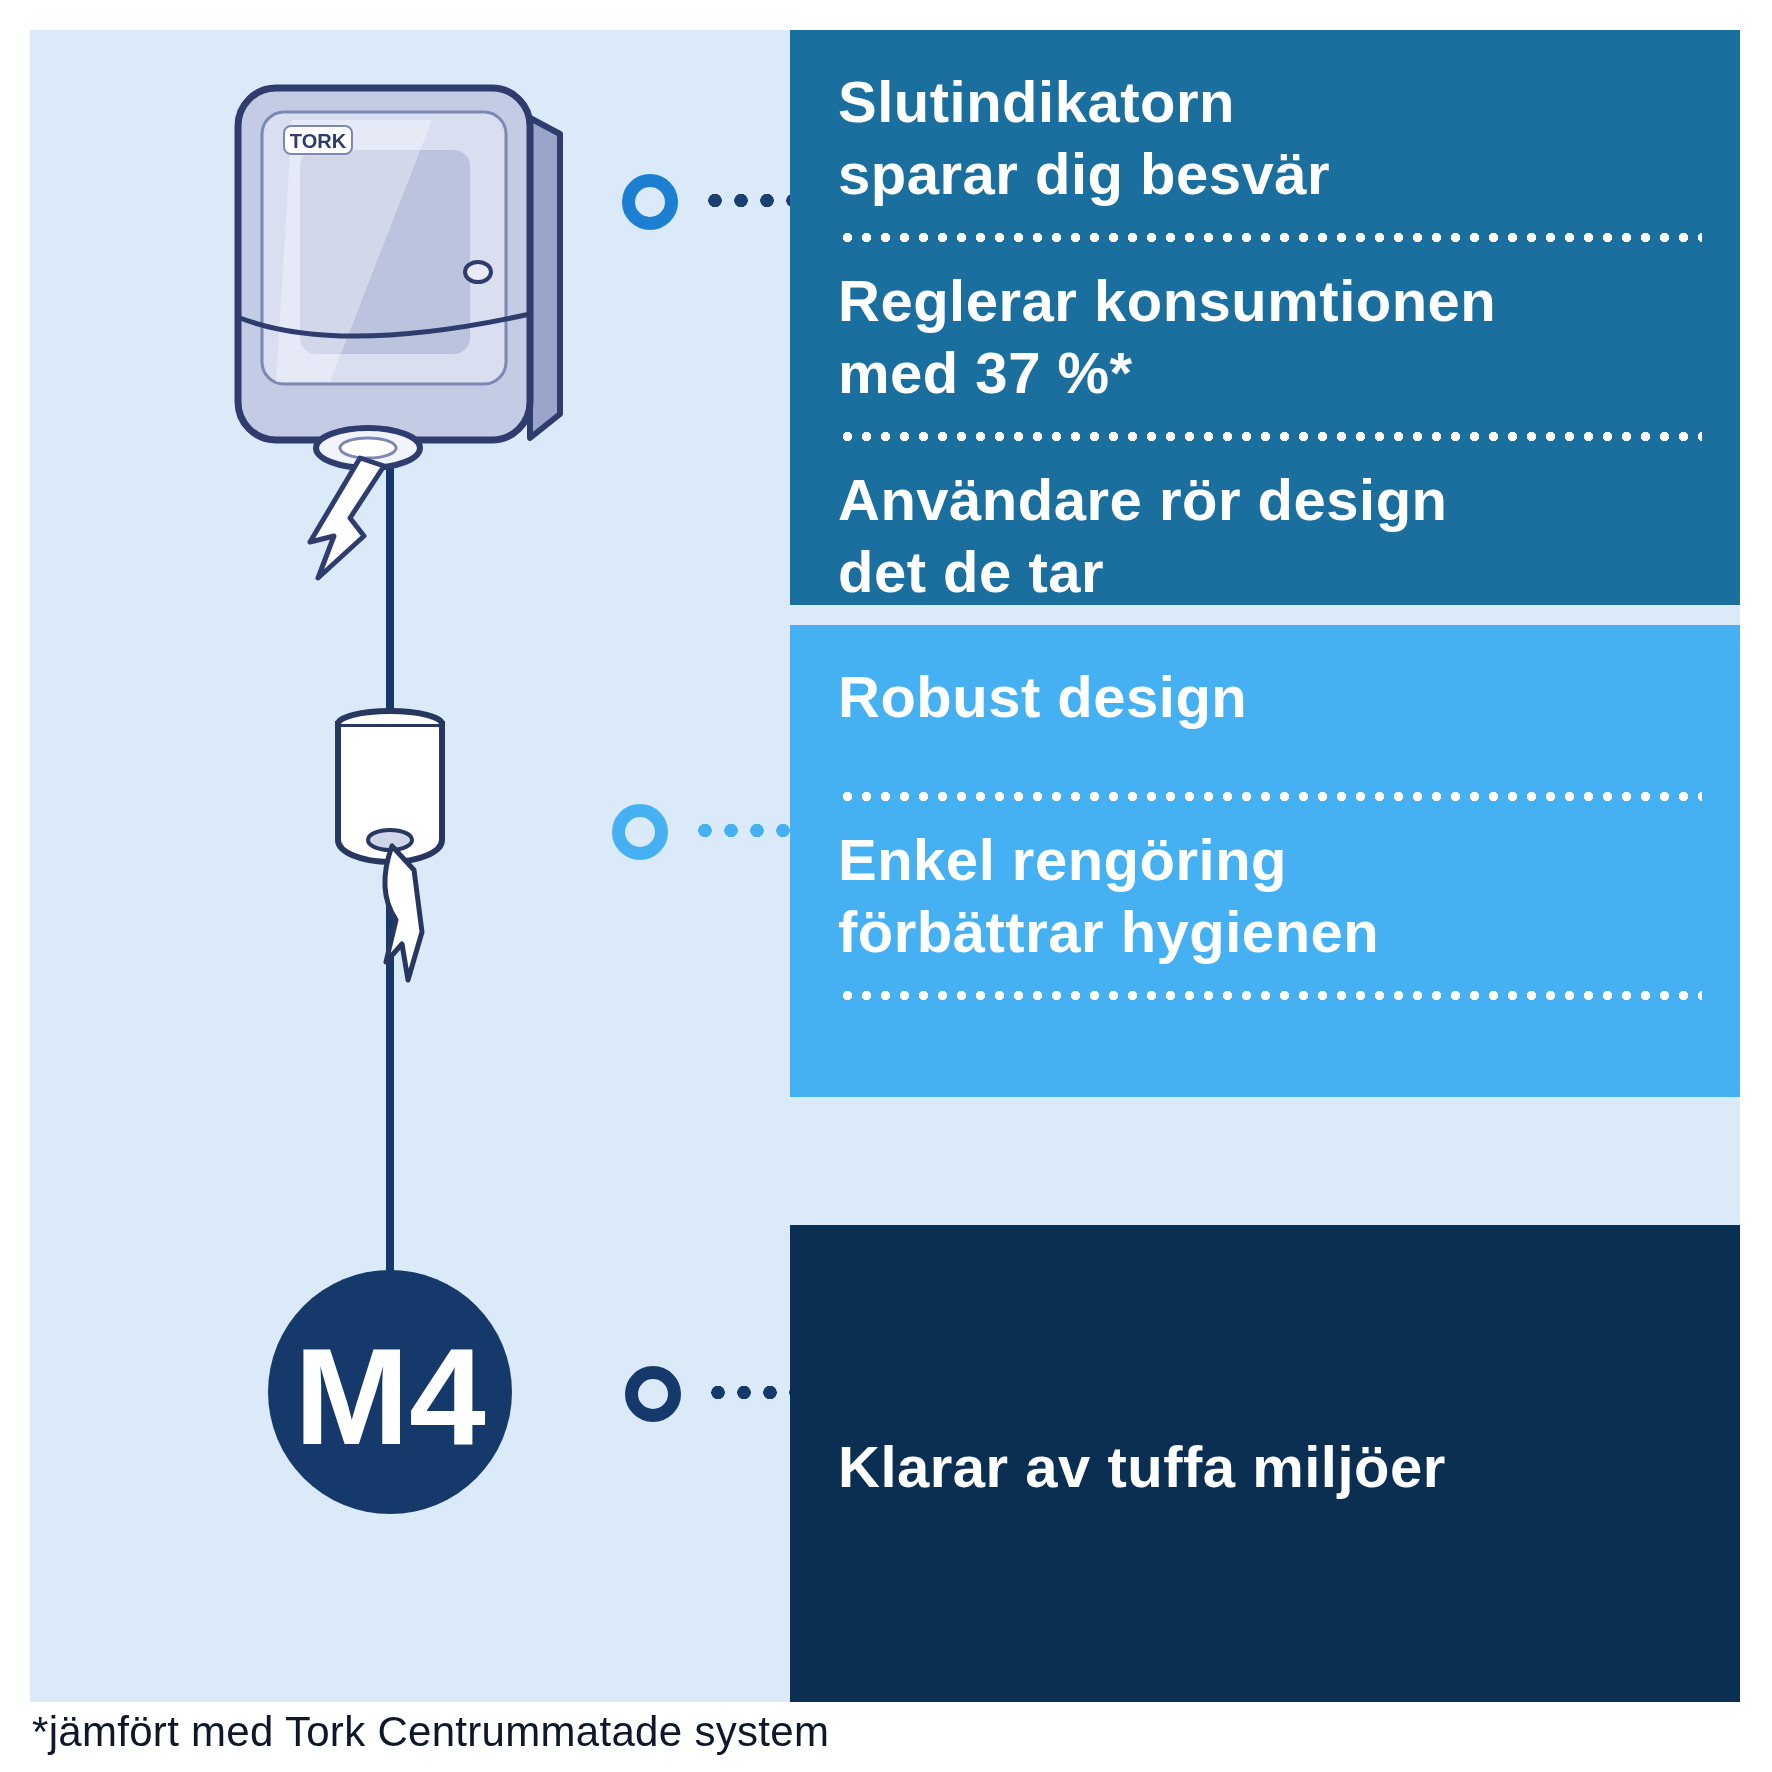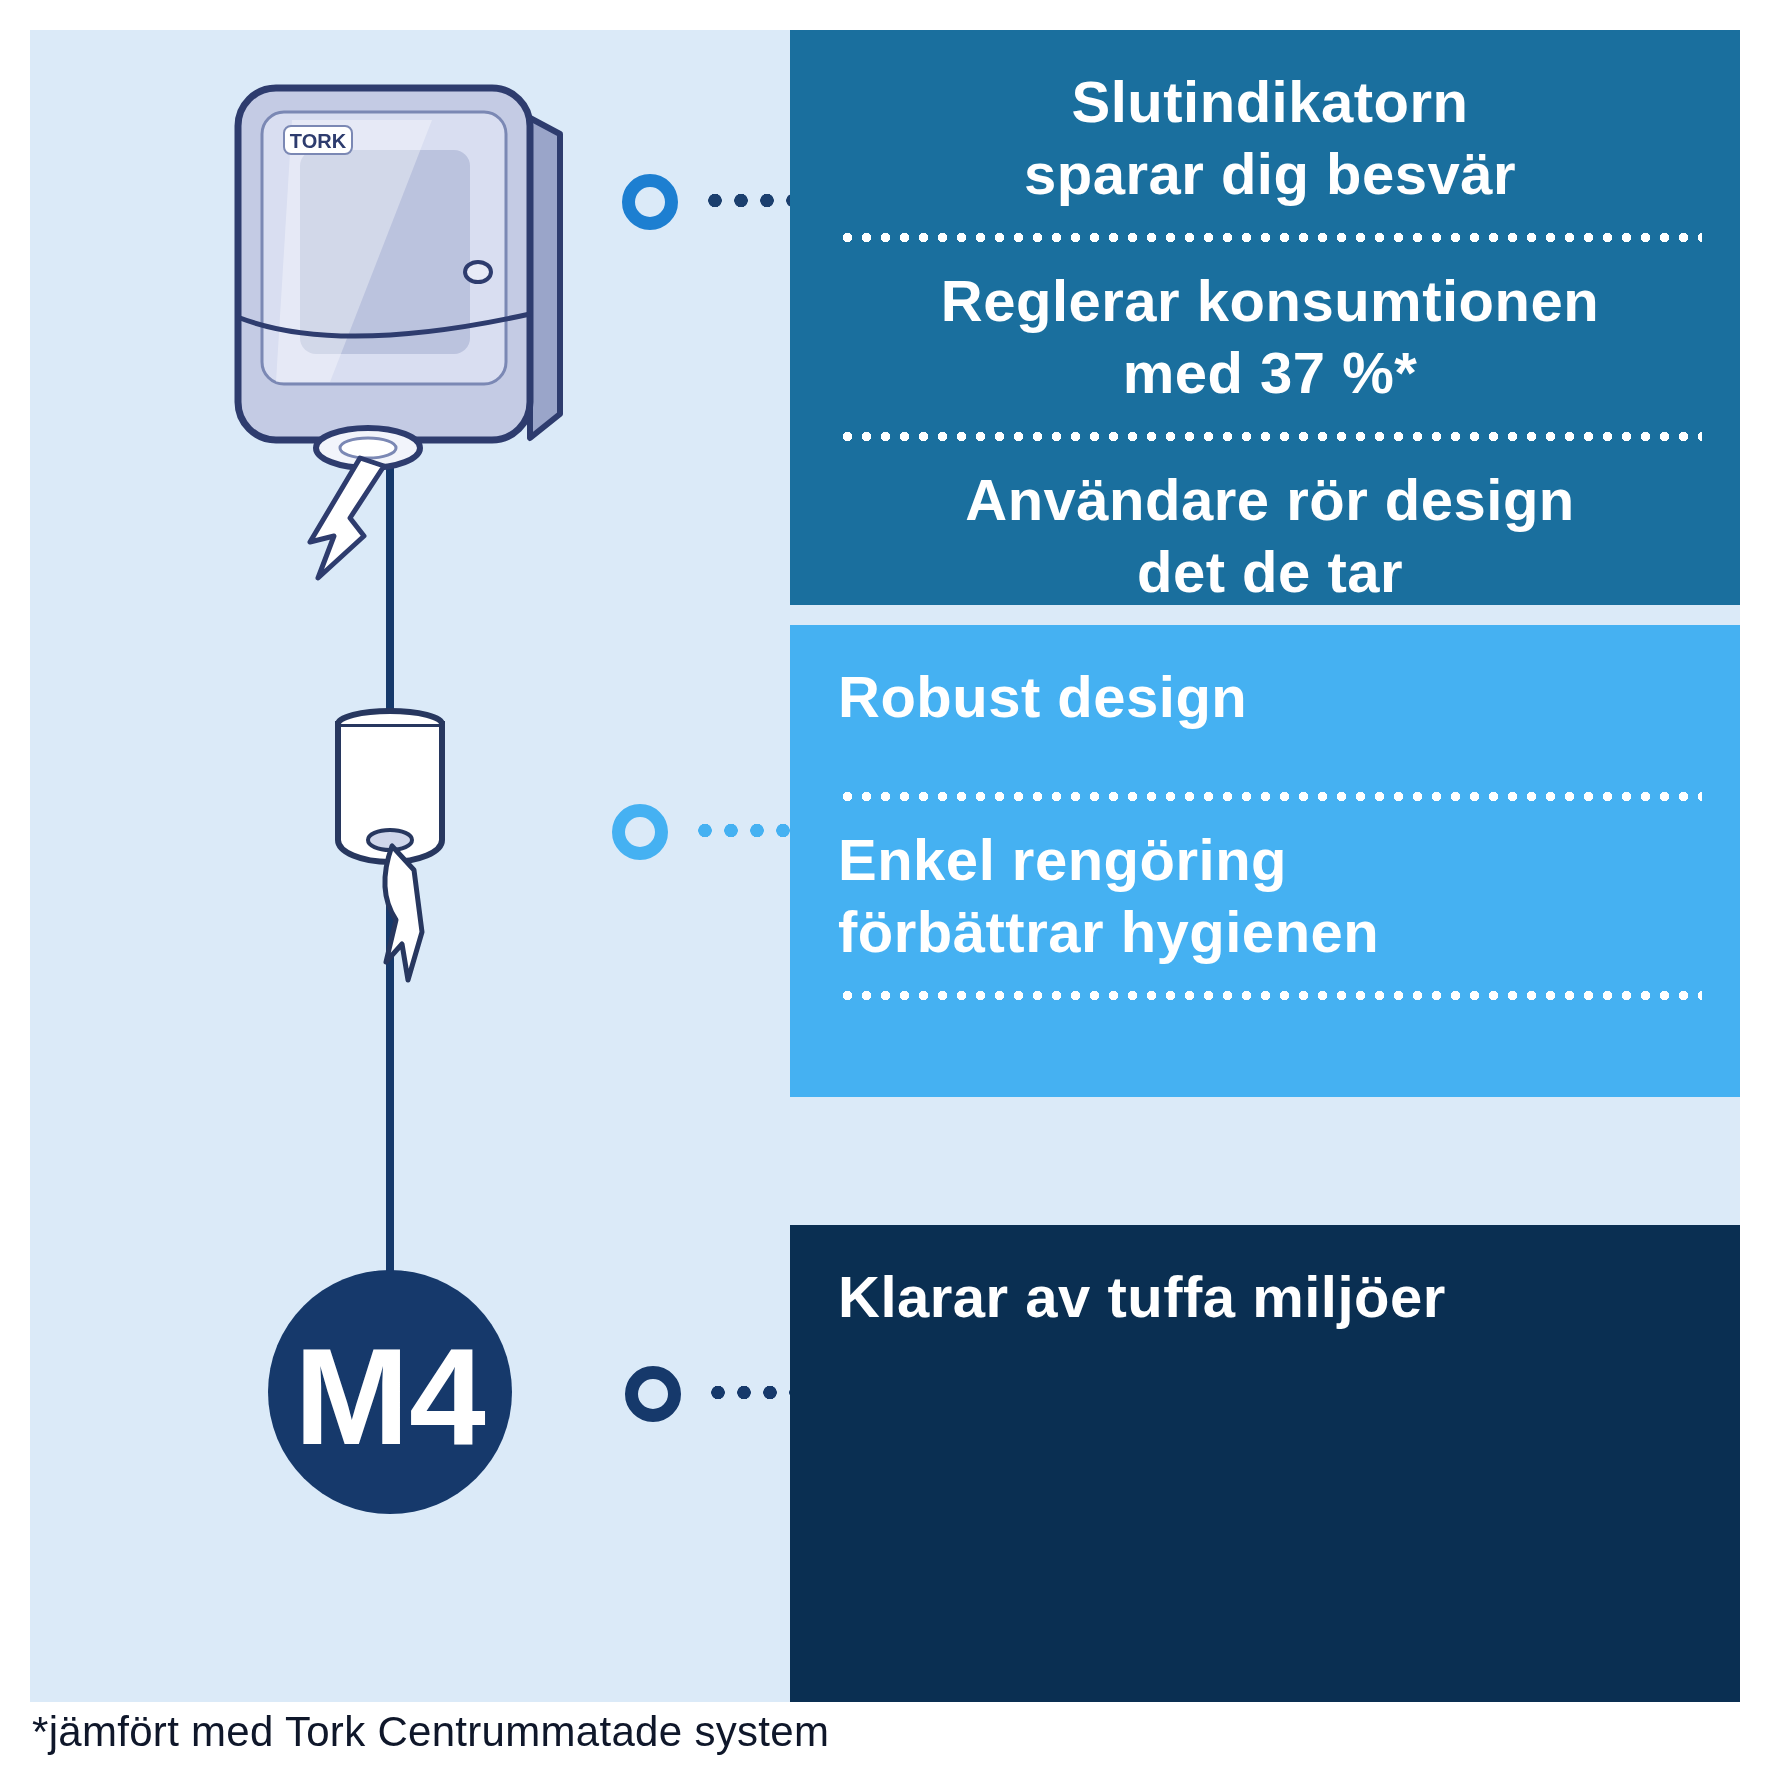--- a/index.html
+++ b/index.html
@@ -9,23 +9,23 @@
   }
   .canvas{
     position:absolute;left:30px;top:30px;width:1710px;height:1672px;
     background:#dbeaf8;
   }
   
   .panel{
     position:absolute;left:790px;width:950px;color:#ffffff;
     box-sizing:border-box;padding:36px 38px 30px 48px;
   }
-  .panel-1{top:30px;height:575px;background:#1a6f9e;text-align:center;}
+  .panel-1{top:30px;height:575px;background:#1a6f9e;}
   .panel-2{top:625px;height:472px;background:#45b1f2;}
-  .panel-3{top:1225px;height:477px;background:#0a2f52;display:flex;}
+  .panel-3{top:1225px;height:477px;background:#0a2f52;display:flex;align-items:center;}
   .p-item{
     white-space:pre-line;font-weight:700;font-size:58px;line-height:1.24;
     letter-spacing:0.5px;
   }
   .dotsep{
     height:11px;margin:22px 0;
     background-image:radial-gradient(circle, #ffffff 0 4.5px, rgba(255,255,255,0) 5px);
     background-size:19px 11px;background-position:0 50%;background-repeat:repeat-x;
   }
   .sep-gap-big{margin-top:58px;}

